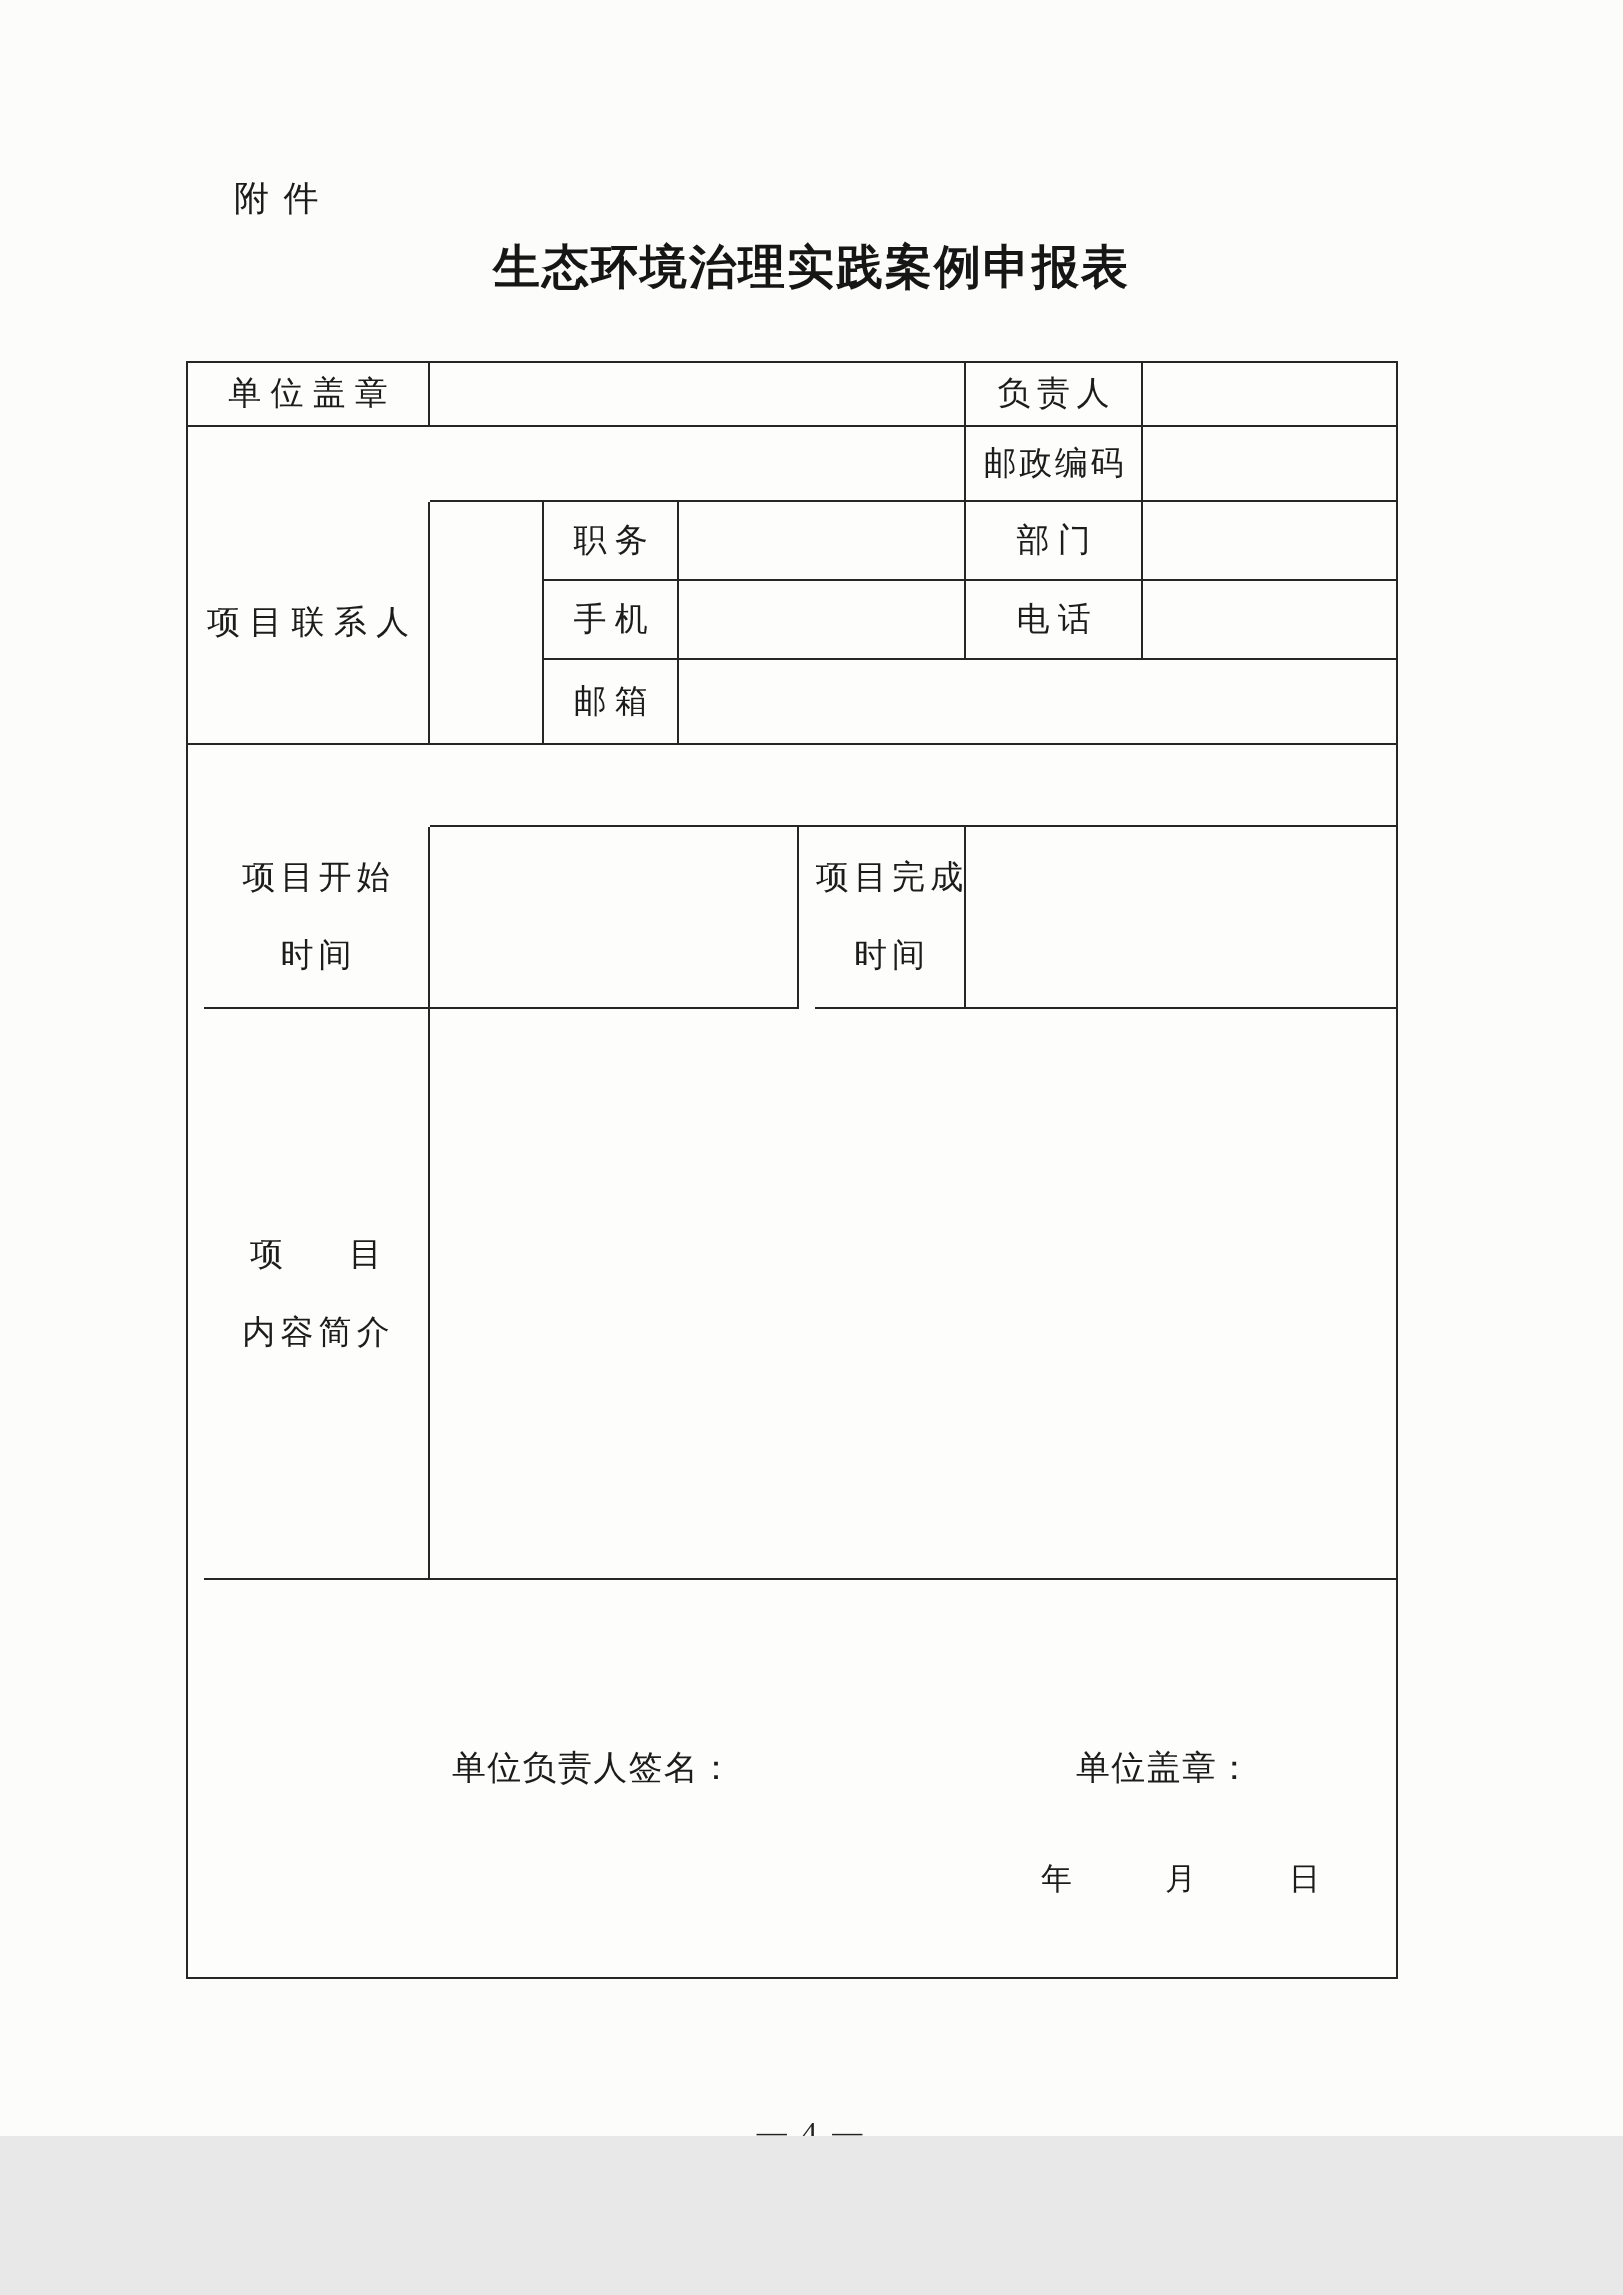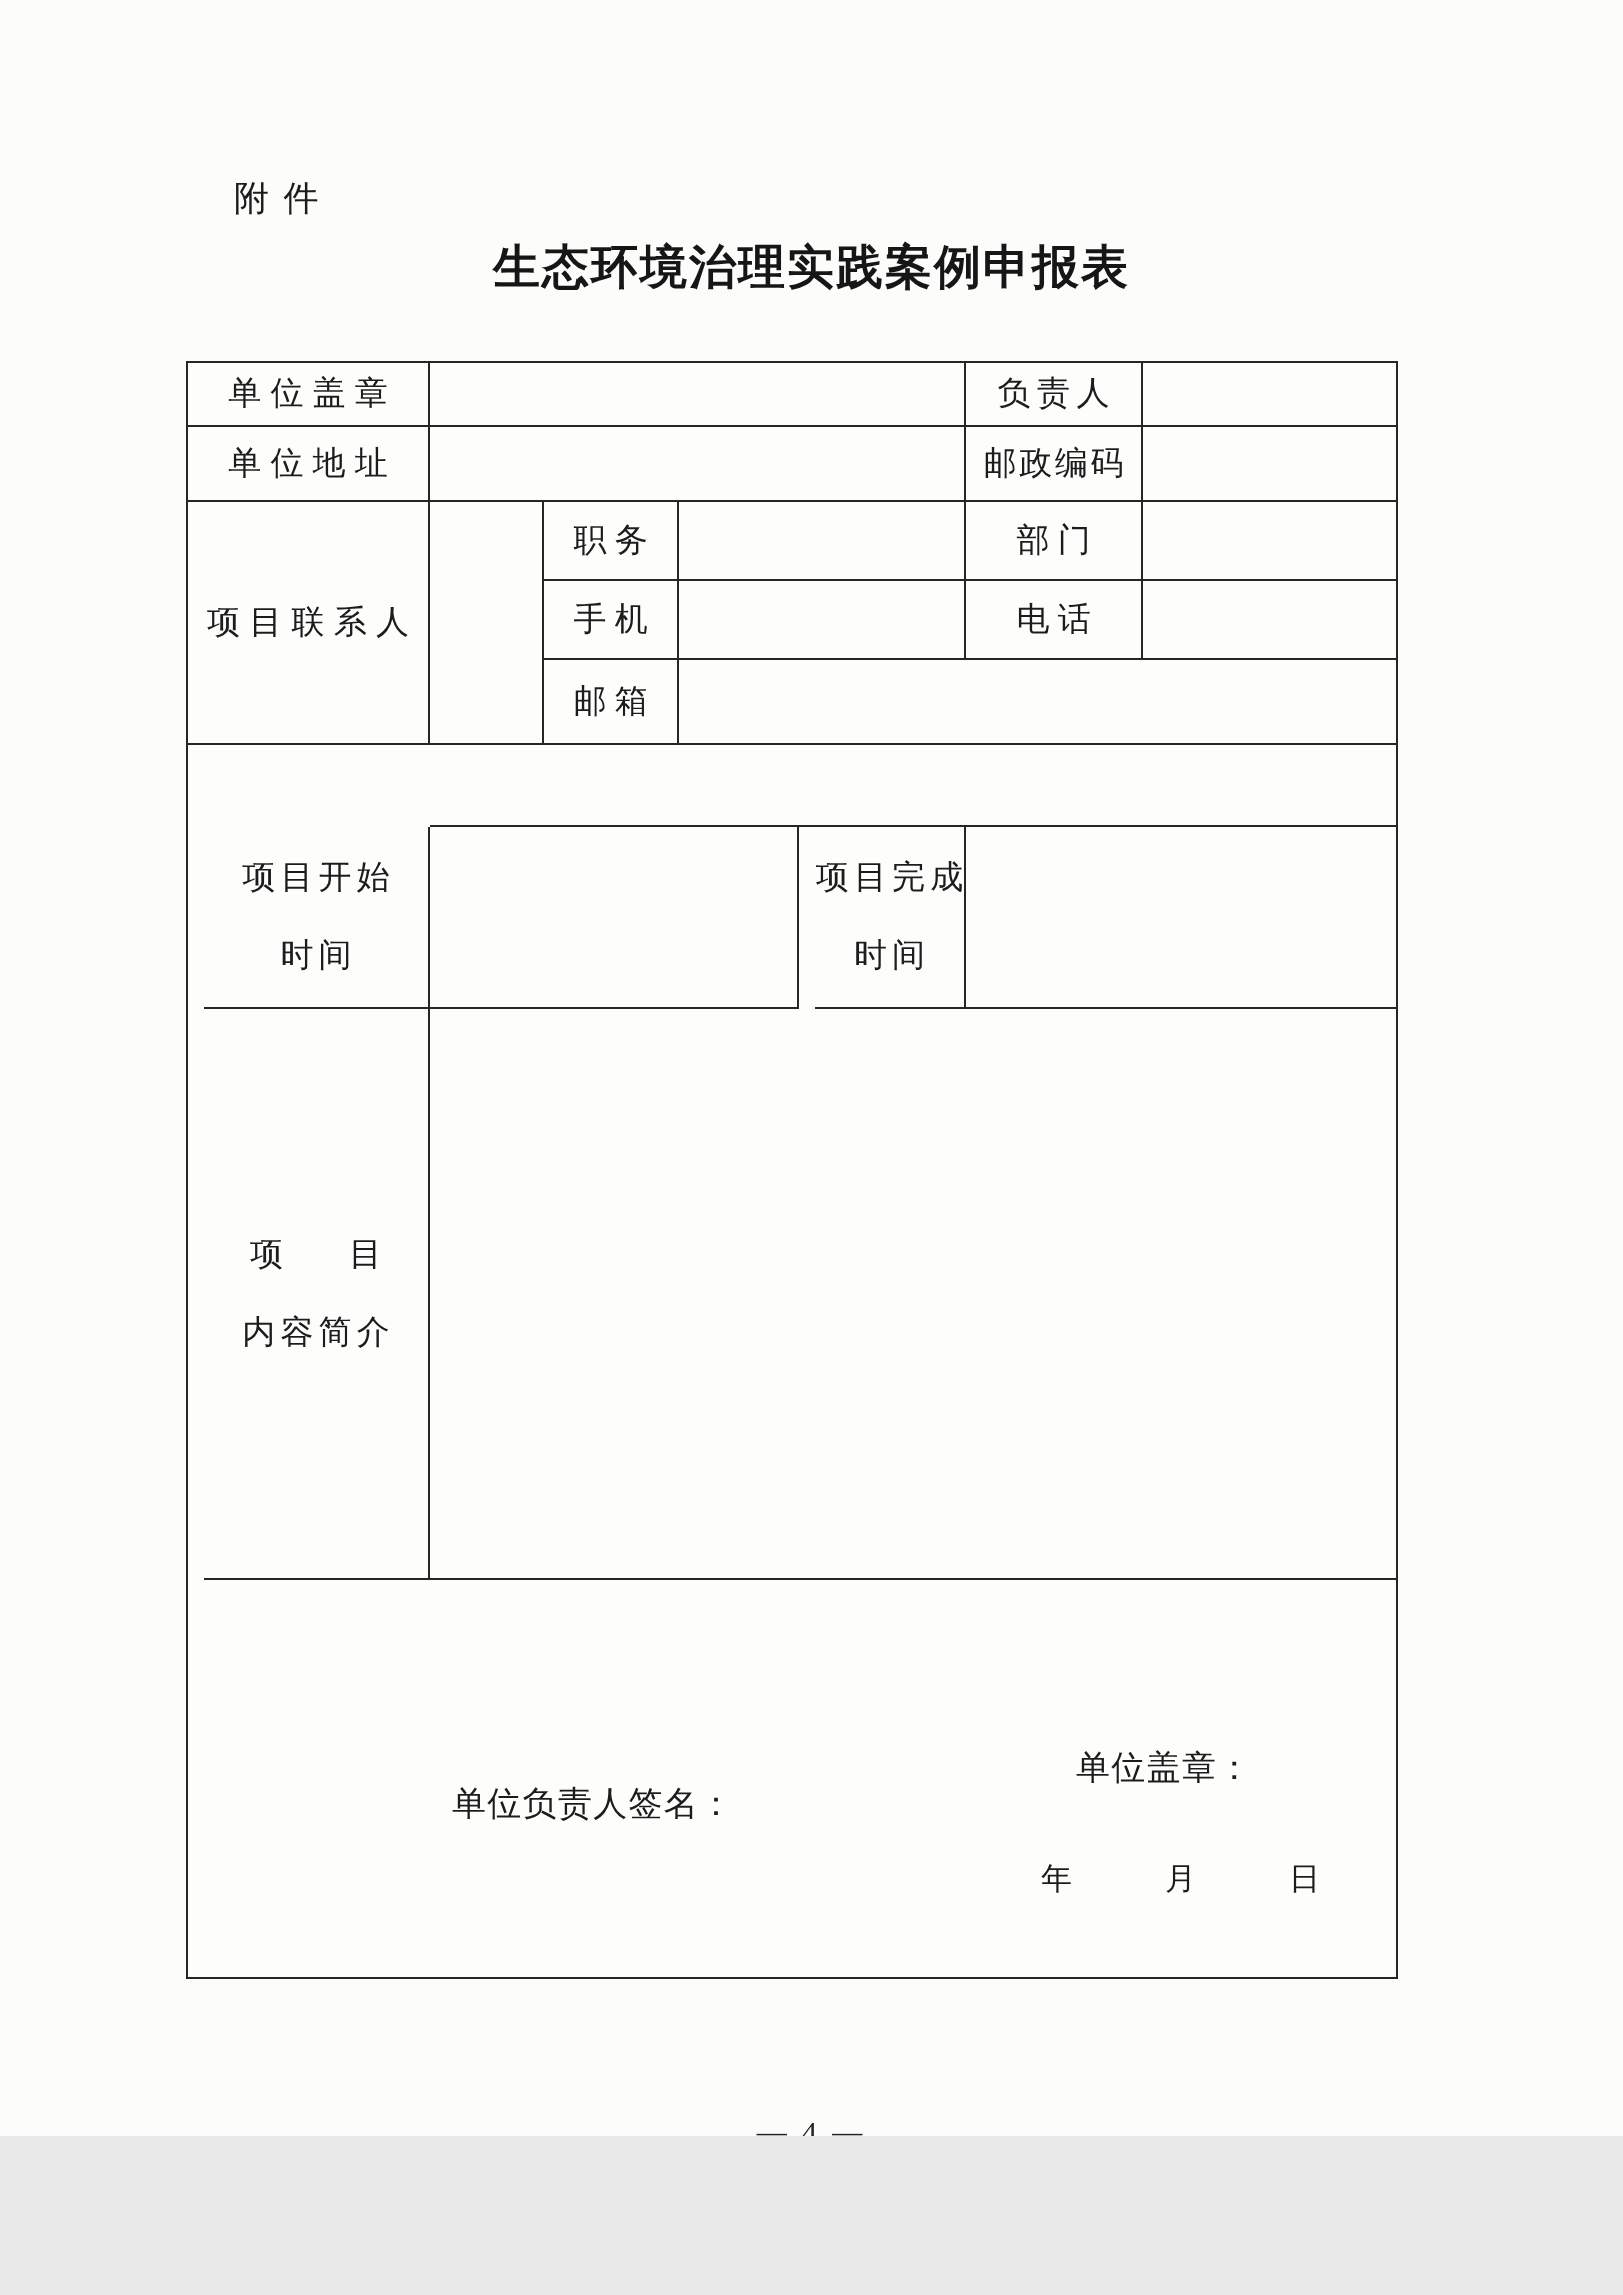--- a/index.html
+++ b/index.html
@@ -48,21 +48,21 @@
   }
   .sp14 .lab, .lab.sp14 { letter-spacing:9.2px; text-indent:9.2px; }
   .sp10 .lab, .lab.sp10 { letter-spacing:6.5px; text-indent:6.5px; }
   .sp8  .lab, .lab.sp8  { letter-spacing:5.2px;  text-indent:5.2px; }
   .sp4  .lab, .lab.sp4  { letter-spacing:2.6px;  text-indent:2.6px; }
   .two-line { flex-direction:column; gap:40px;margin-left:16px; }
   .val { font-size:30px; white-space:pre; }
   .seal-cell { position:relative; }
   .seal-sig {
     position:absolute; left:22px; top:165px;
-    font-size:34px; letter-spacing:1.3px; white-space:pre;margin-top:36px;
+    font-size:34px; letter-spacing:1.3px; white-space:pre;
   }
   .seal-stamp {
     position:absolute; left:626px; top:165px;
     font-size:34px; letter-spacing:1.3px; white-space:pre;margin-left:20px;
   }
   .seal-date {
     position:absolute; left:611px; top:278px;
     font-size:31px; white-space:pre;
   }
   .page-footer {
@@ -88,23 +88,20 @@
     <div class="cell" style="grid-area:1/2/2/6">
       <span class="val"></span>
     </div>
     <div class="cell" style="grid-area:1/6/2/7">
       <span class="lab sp10">负责人</span>
     </div>
     <div class="cell no-r" style="grid-area:1/7/2/8">
       <span class="val"></span>
     </div>
 
-    <div class="cell" style="grid-area:2/1/3/2">
-      <span class="lab sp14">单位地址</span>
-    </div>
     <div class="cell" style="grid-area:2/2/3/6">
       <span class="val"></span>
     </div>
     <div class="cell" style="grid-area:2/6/3/7">
       <span class="lab sp4">邮政编码</span>
     </div>
     <div class="cell no-r" style="grid-area:2/7/3/8">
       <span class="val"></span>
     </div>
 

